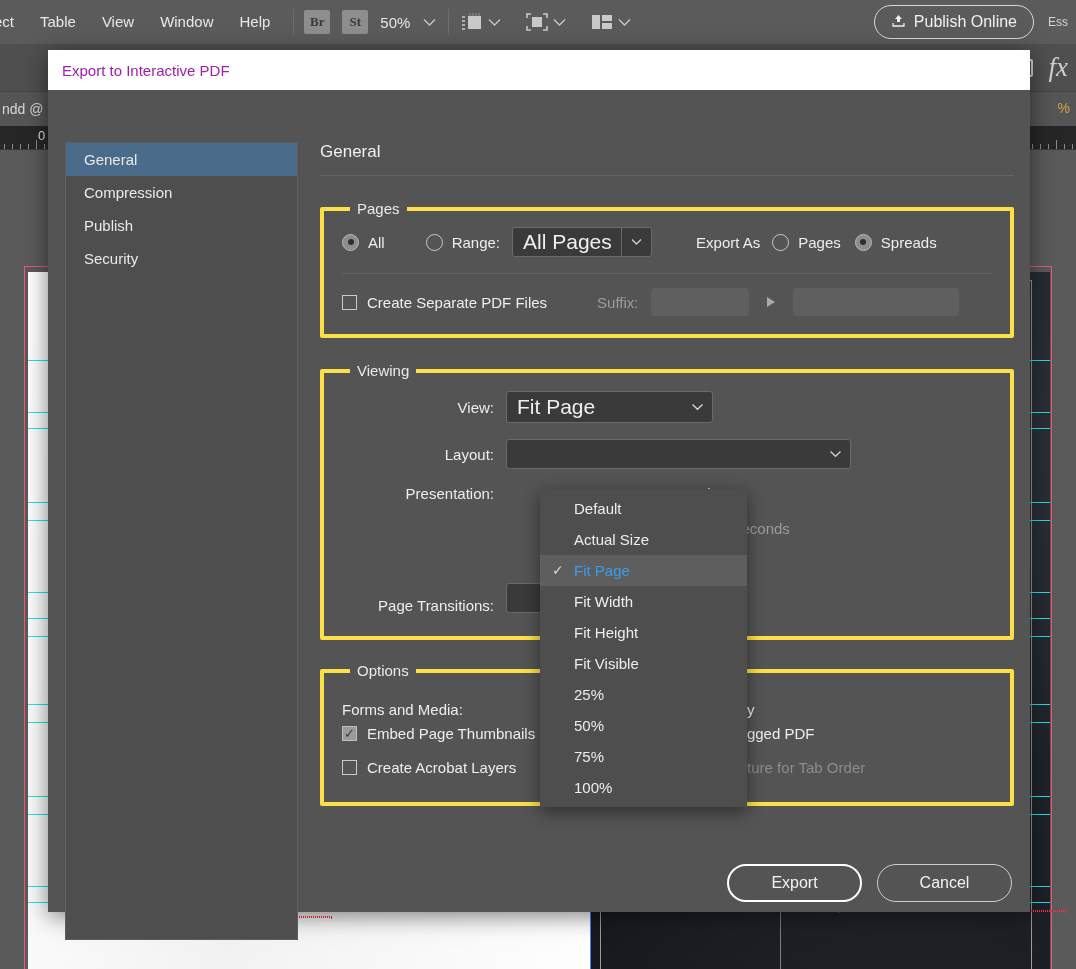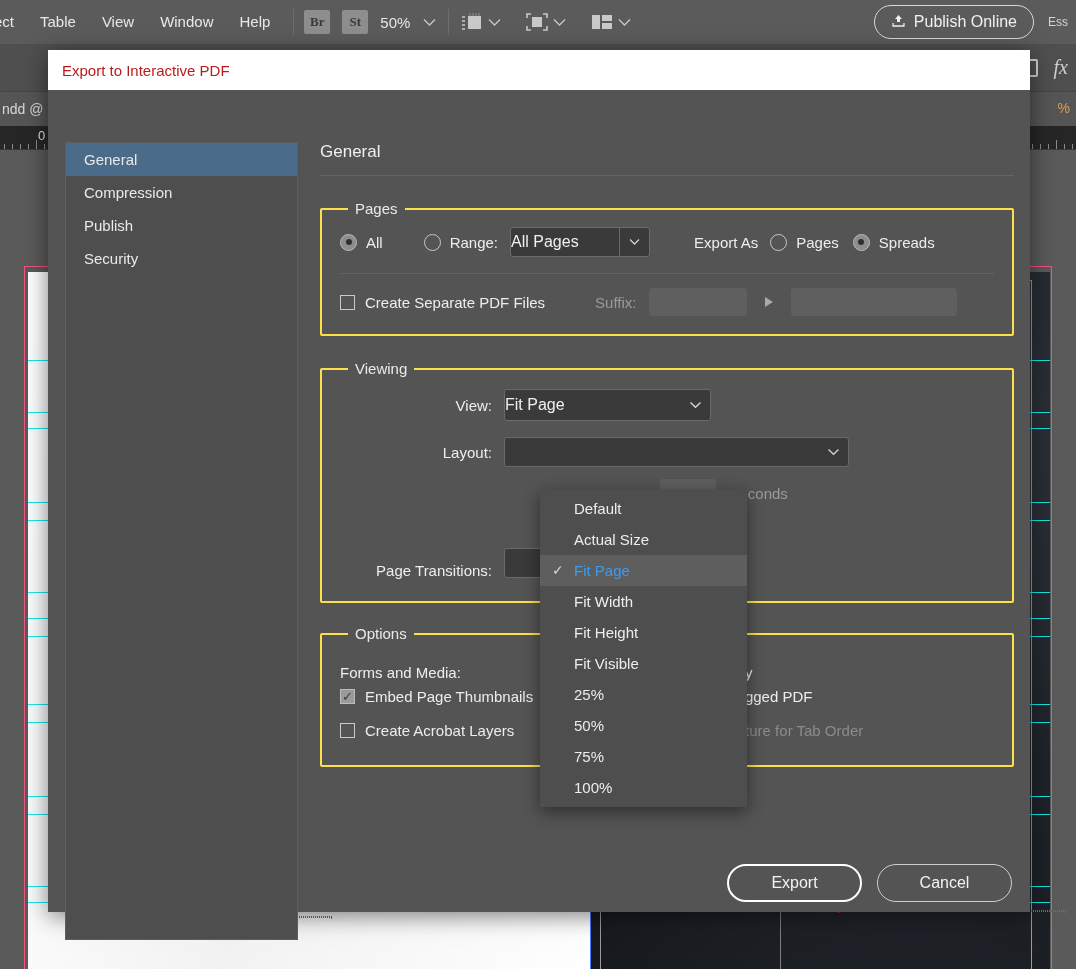--- a/index.html
+++ b/index.html
@@ -43,21 +43,21 @@
     padding: 0 16px; color: #f0f0f0; font-size: 16px; white-space: nowrap;
   }
   .ess-label { color: #d5d5d5; font-size: 12px; padding: 0 8px 0 14px; }
 
   .app-ctrlbar {
     position: absolute; left: 0; top: 44px; width: 1076px; height: 48px;
     background: #4f4f4f; border-bottom: 1px solid #444;
     display:flex; align-items:center; justify-content: space-between;
   }
   .ctrl-right { display:flex; align-items:center; gap: 16px; padding-right: 8px; }
-  .fx-glyph { color: #cfcfcf; font-size: 20px; font-family: "Liberation Serif", serif; font-style: italic; }
+  .fx-glyph { color: #cfcfcf; font-size: 27px; font-family: "Liberation Serif", serif; font-style: italic; }
   .frame-glyph {
     width: 18px; height: 18px; border: 2px solid #cfcfcf; border-radius: 2px;
   }
 
   .doc-tabbar {
     position: absolute; left: 0; top: 92px; width: 1076px; height: 34px;
     background: #555; display:flex; align-items:center;
   }
   .doc-tab-label { color: #d8d8d8; font-size: 14px; padding-left: 2px; }
   .pct-label { color: #d8a050; font-size: 14px; position:absolute; right: 6px; top: 8px; }
@@ -113,41 +113,41 @@
 
   
   .dlg {
     position: absolute; left: 48px; top: 50px; width: 982px; height: 862px;
     background: #545454; box-shadow: 0 4px 22px rgba(0,0,0,.5);
   }
   .dlg-titlebar {
     height: 40px; background: #ffffff; display:flex; align-items:center;
     padding-left: 14px;
   }
-  .dlg-title { color: #b91c1c; font-size: 15px; }
+  .dlg-title { color: #a21caf; font-size: 15px; }
   .dlg-body { position:relative; height: 822px; }
 
   .dlg-side {
     position:absolute; left: 17px; top: 52px; width: 233px; height: 798px;
     background: #4e4e4e; border: 1px solid #5e5e5e;
   }
   .side-item {
     height: 33px; line-height: 33px; padding-left: 18px;
     color: #e9e9e9; font-size: 15px;
   }
   .side-item.sel { background: #4a6b8a; }
 
   .dlg-main { position:absolute; left: 272px; top: 52px; width: 694px; }
   .main-h {
     color: #efefef; font-size: 17px; padding-bottom: 13px;
     border-bottom: 1px solid #646464;
   }
 
   fieldset.group {
-    border: 2px solid #fde047; border-radius: 2px; margin-top: 24px;
+    border: 4px solid #fde047; border-radius: 2px; margin-top: 24px;
     padding: 6px 18px 18px 18px; position: relative;
   }
   fieldset.group legend {
     color: #e9e9e9; font-size: 15px; padding: 0 7px; margin-left: 8px;
   }
   .row { display:flex; align-items:center; }
 
   .radio {
     width:17px; height:17px; border-radius:50%; border:1px solid #c8c8c8;
     display:inline-flex; align-items:center; justify-content:center;
@@ -169,22 +169,22 @@
   }
   .chk.dis { border-color:#7a7a7a; }
   .clabel { color:#ededed; font-size:15px; margin-left:10px; }
   .clabel.dis { color:#8b8b8b; }
 
   .flabel { color:#ededed; font-size:15px; text-align:right; }
   .flabel.dim { color:#9b9b9b; }
 
   .select {
     background:#3a3a3a; border:1px solid #6a6a6a; border-radius:3px;
-    height:30px; display:flex; align-items:center; color:#efefef; font-size:16px;
-    position:relative;
+    height:30px; display:flex; align-items:center; color:#efefef; font-size:21px;
+    padding-left:10px; position:relative;
   }
   .select .sarrow {
     position:absolute; right:0; top:0; bottom:0; width:30px;
     border-left:1px solid #6a6a6a; display:flex; align-items:center; justify-content:center;
   }
   .field {
     background:#5f5f5f; border:1px solid #5f5f5f; border-radius:3px; height:28px;
   }
 
   .tri { width:0;height:0;border-left:8px solid #aaa;border-top:5px solid transparent;border-bottom:5px solid transparent; }
@@ -429,20 +429,24 @@
             <span class="select" style="width:345px; margin-left:12px;">
               <span></span>
               <span class="sarrow plain" style="border-left:none;">
                 <svg width="13" height="8" viewBox="0 0 13 8">
                     <path d="M1.5 1.5 L6.5 6.3 L11.5 1.5" fill="none" stroke="#d0d0d0" stroke-width="1.3"></path>
                   </svg>
               </span>
             </span>
           </div>
 
+          <div class="row" style="margin-top:16px;">
+            <span class="flabel" style="width:152px;">Presentation:</span>
+            <span class="clabel" style="margin-left:200px;">ode</span>
+          </div>
 
           <div class="row" style="margin-top:12px;">
             <span style="width:320px;"></span>
             <span class="field" style="width:56px;"></span>
             <span class="flabel dim" style="margin-left:16px;">seconds</span>
           </div>
 
           <div class="row" style="margin-top:40px;">
             <span class="flabel" style="width:152px;margin-top:15px;">Page Transitions:</span>
             <span class="select" style="width:207px; margin-left:12px;">

